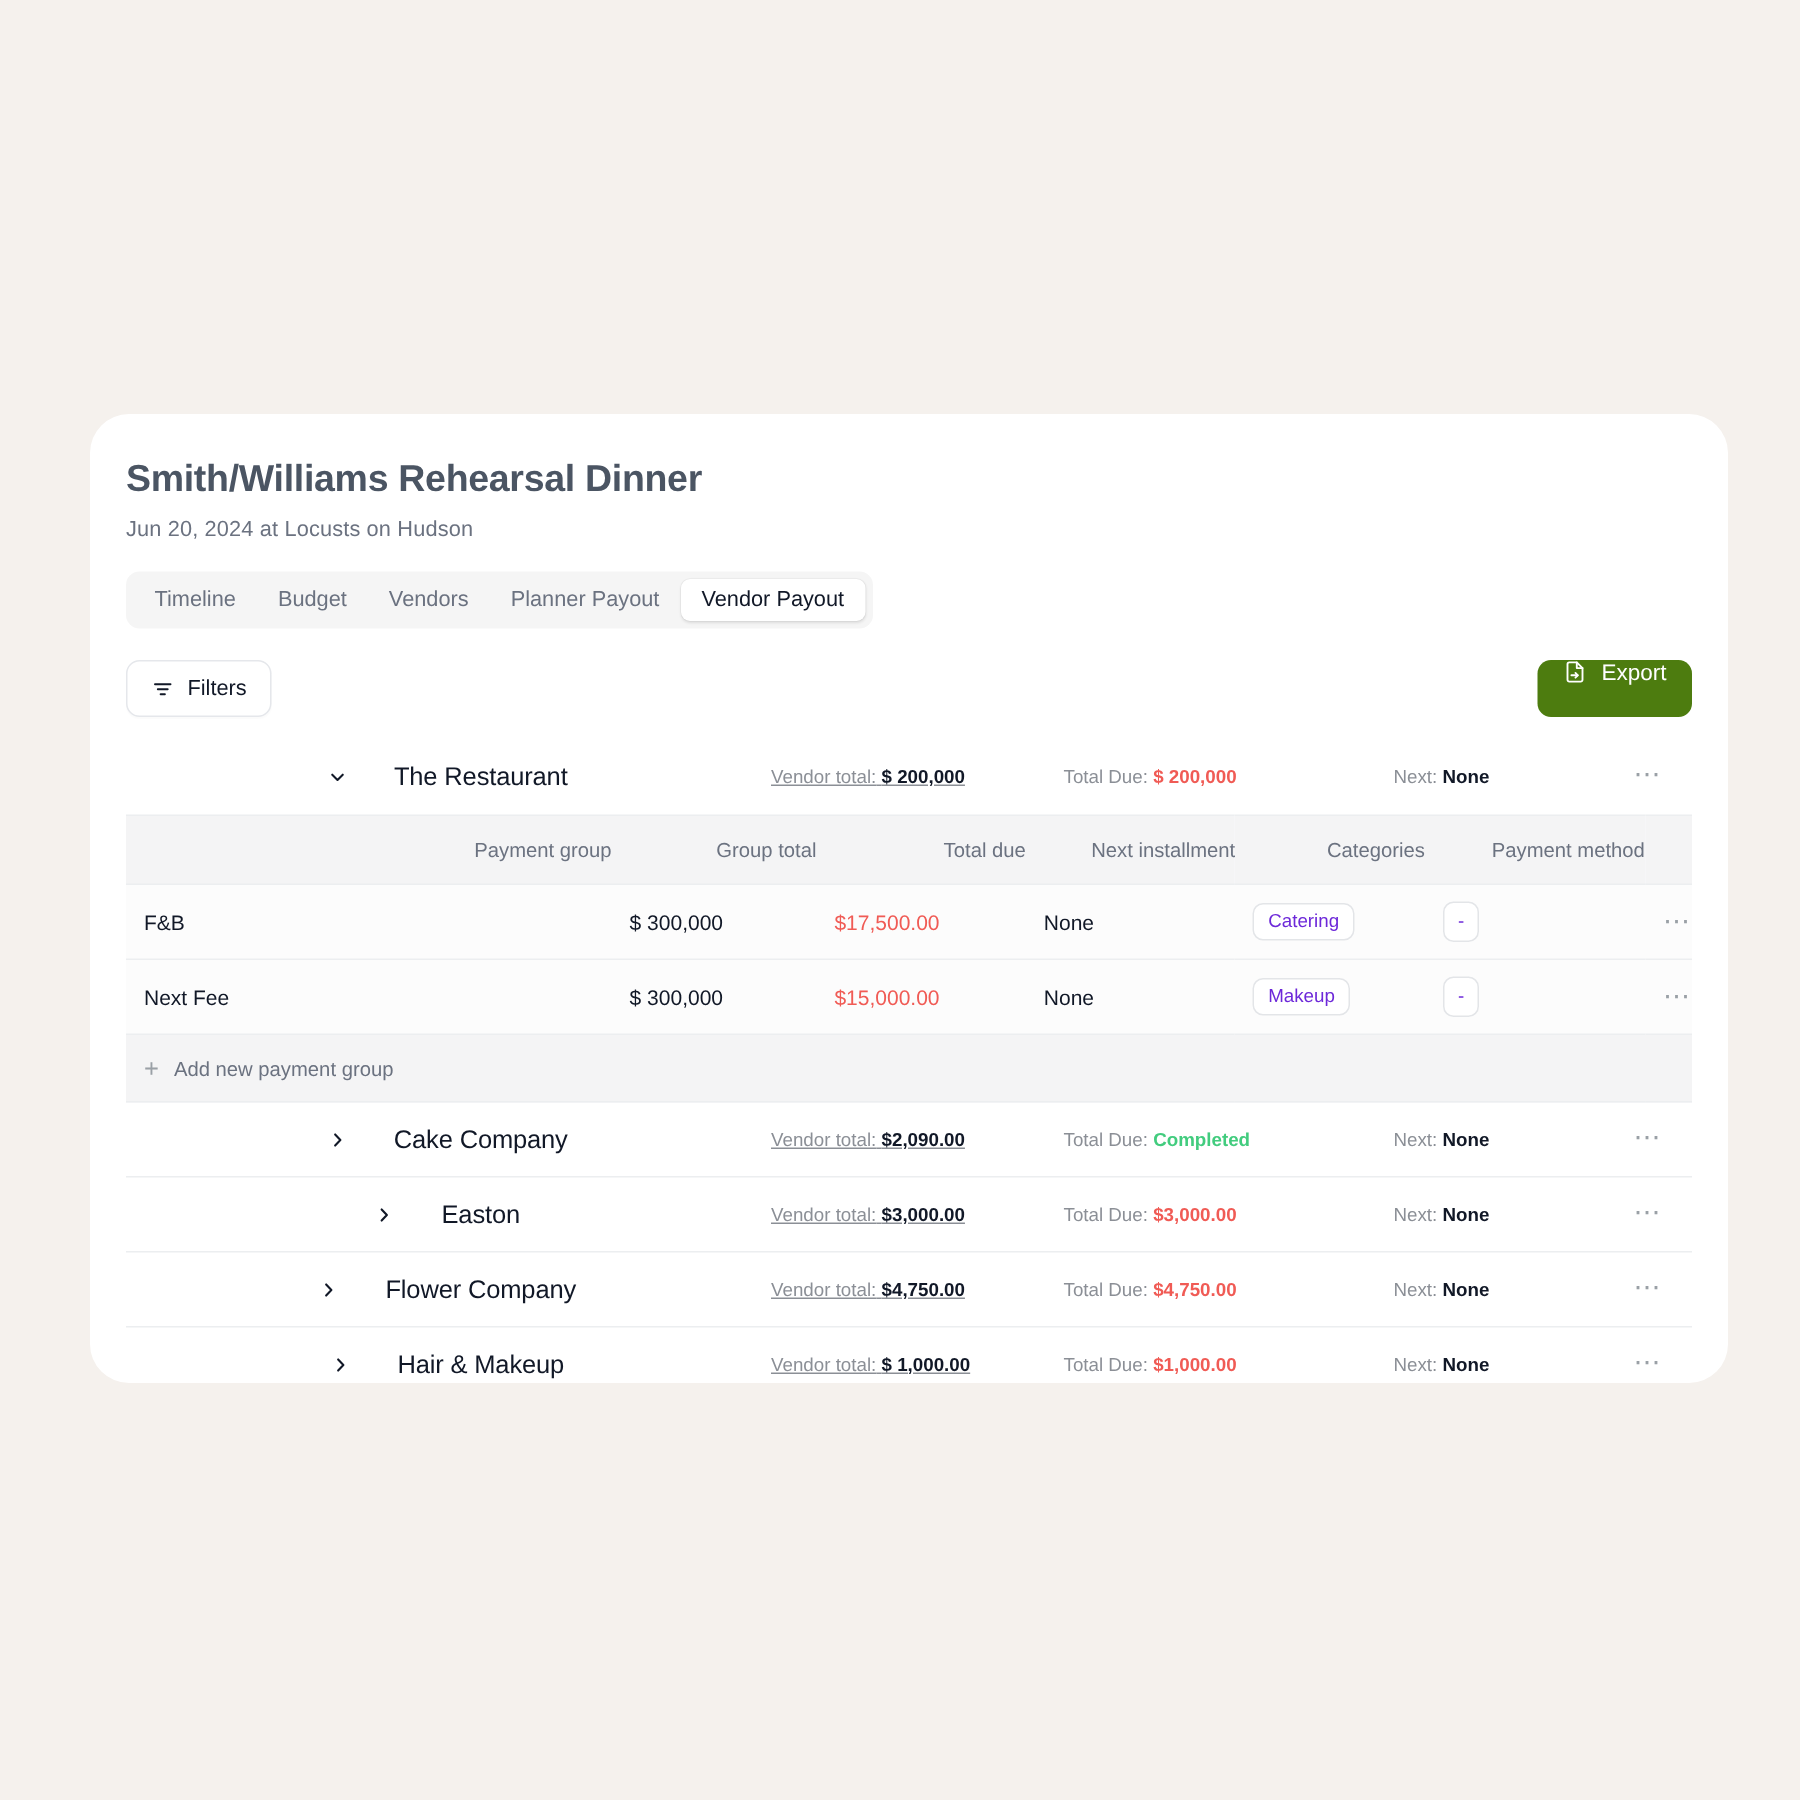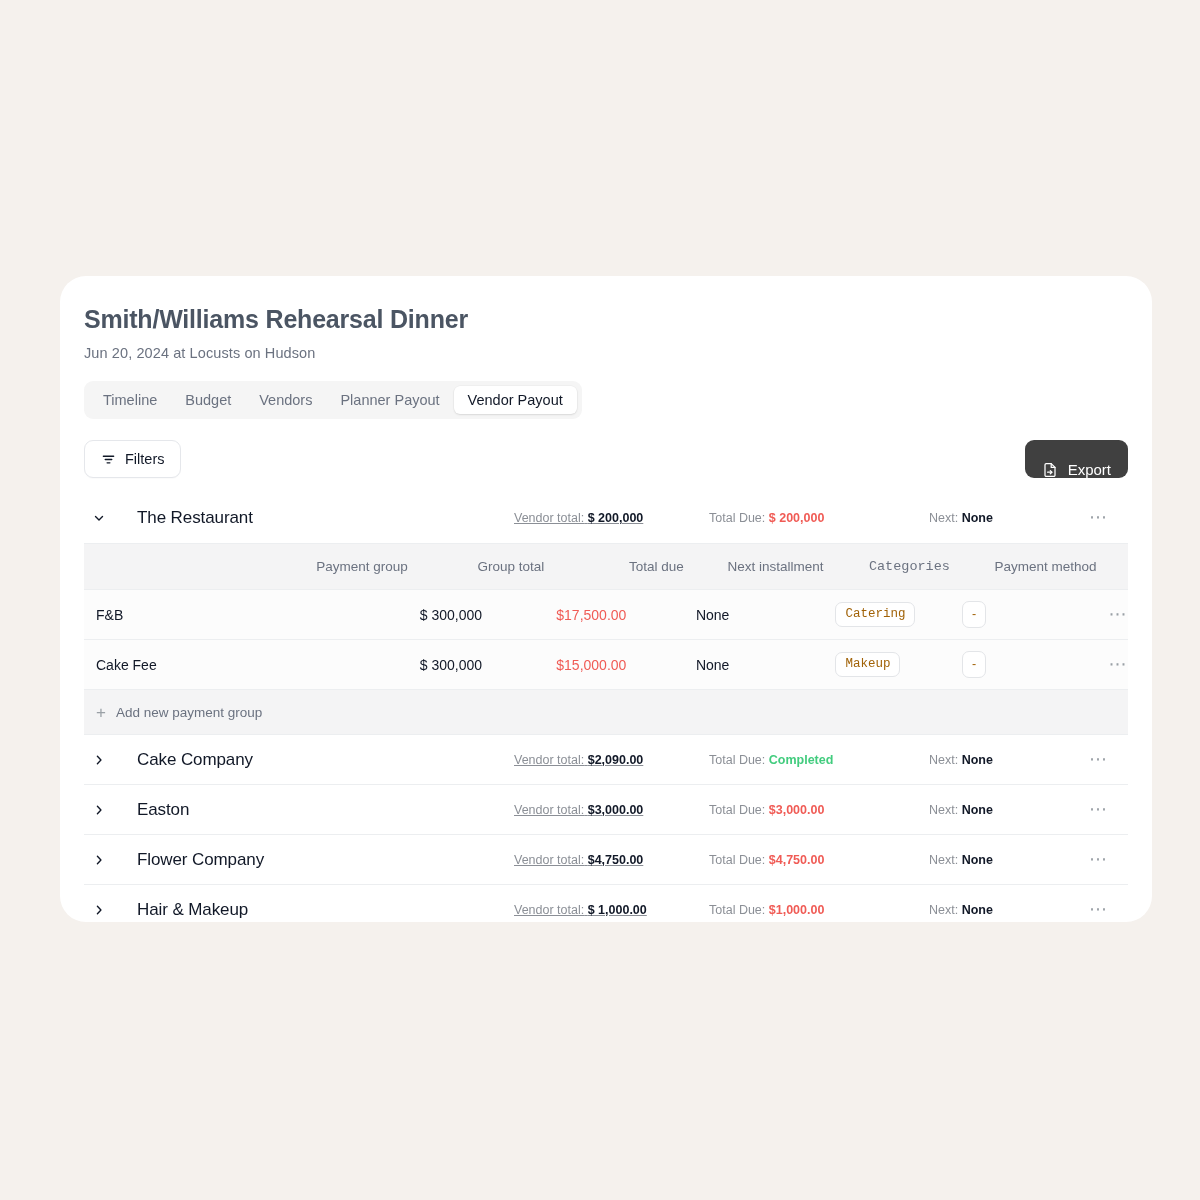--- a/index.html
+++ b/index.html
@@ -97,26 +97,26 @@
     border-radius: 9px;
     background: #ffffff;
     font-size: 14.5px;
     color: #111827;
     cursor: pointer;
     box-shadow: 0 1px 1px rgba(0,0,0,0.02);
   }
 
   .export-btn {
     display: inline-flex;
-    align-items: flex-end;
+    align-items: flex-start;
     gap: 10px;
     height: 38px;
     padding: 0 17px;
     border-radius: 9px;
-    background: #404040;
+    background: #4d7c0f;
     color: #ffffff;
     font-size: 15px;
     cursor: pointer;
     border: none;
   }
 
   
   .vendor-row {
     position: relative;
     height: 50px;
@@ -125,20 +125,21 @@
     border-bottom: 1px solid #eceef0;
   }
   .vendor-row.no-border { border-bottom: none; }
 
   .vendor-name-wrap {
     display: flex;
     align-items: center;
     gap: 31px;
     width: 420px;
     padding-left: 8px;
+    justify-content: center;
   }
   .vendor-name {
     font-size: 17px;
     color: #111827;
     letter-spacing: -0.1px;
   }
 
   .chev {
     width: 14px;
     height: 14px;
@@ -197,21 +198,21 @@
   }
 
   .ptable td.due { color: #f05b55; }
 
   .chip {
     display: inline-block;
     border: 1px solid #e3e5e8;
     border-radius: 7px;
     background: #ffffff;
     font-size: 12.5px;
-    color: #a16207;
+    color: #6d28d9;
     padding: 5px 9px;
     line-height: 1;
     cursor: pointer;
   }
   .chip.small { padding: 6px 9px; min-width: 22px; text-align: center; }
 
   .addrow td {
     background: #f4f4f5 !important;
     height: 45px !important;
     border-bottom: 1px solid #eceef0;
@@ -228,21 +229,21 @@
     font-size: 17px;
     color: #9aa0a6;
     line-height: 1;
     font-weight: 300;
   }
 
   .w-pg  { width: 320px; }
   .w-gt  { width: 135px; }
   .w-td  { width: 138px; }
   .w-ni  { width: 138px; }
-  .w-cat { width: 125px; font-family: Liberation Mono, monospace; }
+  .w-cat { width: 125px; }
   .w-pm  { width: 145px; }
   .w-dot { width: 31px; }
 </style>
 </head>
 <body>
 
 <div id="stage">
 
   <div class="card">
     <div class="card-inner">
@@ -316,21 +317,21 @@
               <tr>
                 <td class="w-pg">F&amp;B</td>
                 <td class="w-gt">$ 300,000</td>
                 <td class="w-td due">$17,500.00</td>
                 <td class="w-ni">None</td>
                 <td class="w-cat"><span class="chip">Catering</span></td>
                 <td class="w-pm"><span class="chip small">-</span></td>
                 <td class="w-dot"><span class="dots">⋯</span></td>
               </tr>
               <tr>
-                <td class="w-pg">Cake Fee</td>
+                <td class="w-pg">Next Fee</td>
                 <td class="w-gt">$ 300,000</td>
                 <td class="w-td due">$15,000.00</td>
                 <td class="w-ni">None</td>
                 <td class="w-cat"><span class="chip">Makeup</span></td>
                 <td class="w-pm"><span class="chip small">-</span></td>
                 <td class="w-dot"><span class="dots">⋯</span></td>
               </tr>
               <tr class="addrow">
                 <td colspan="7"><span class="add-link">
                     <span class="plus">+</span>

